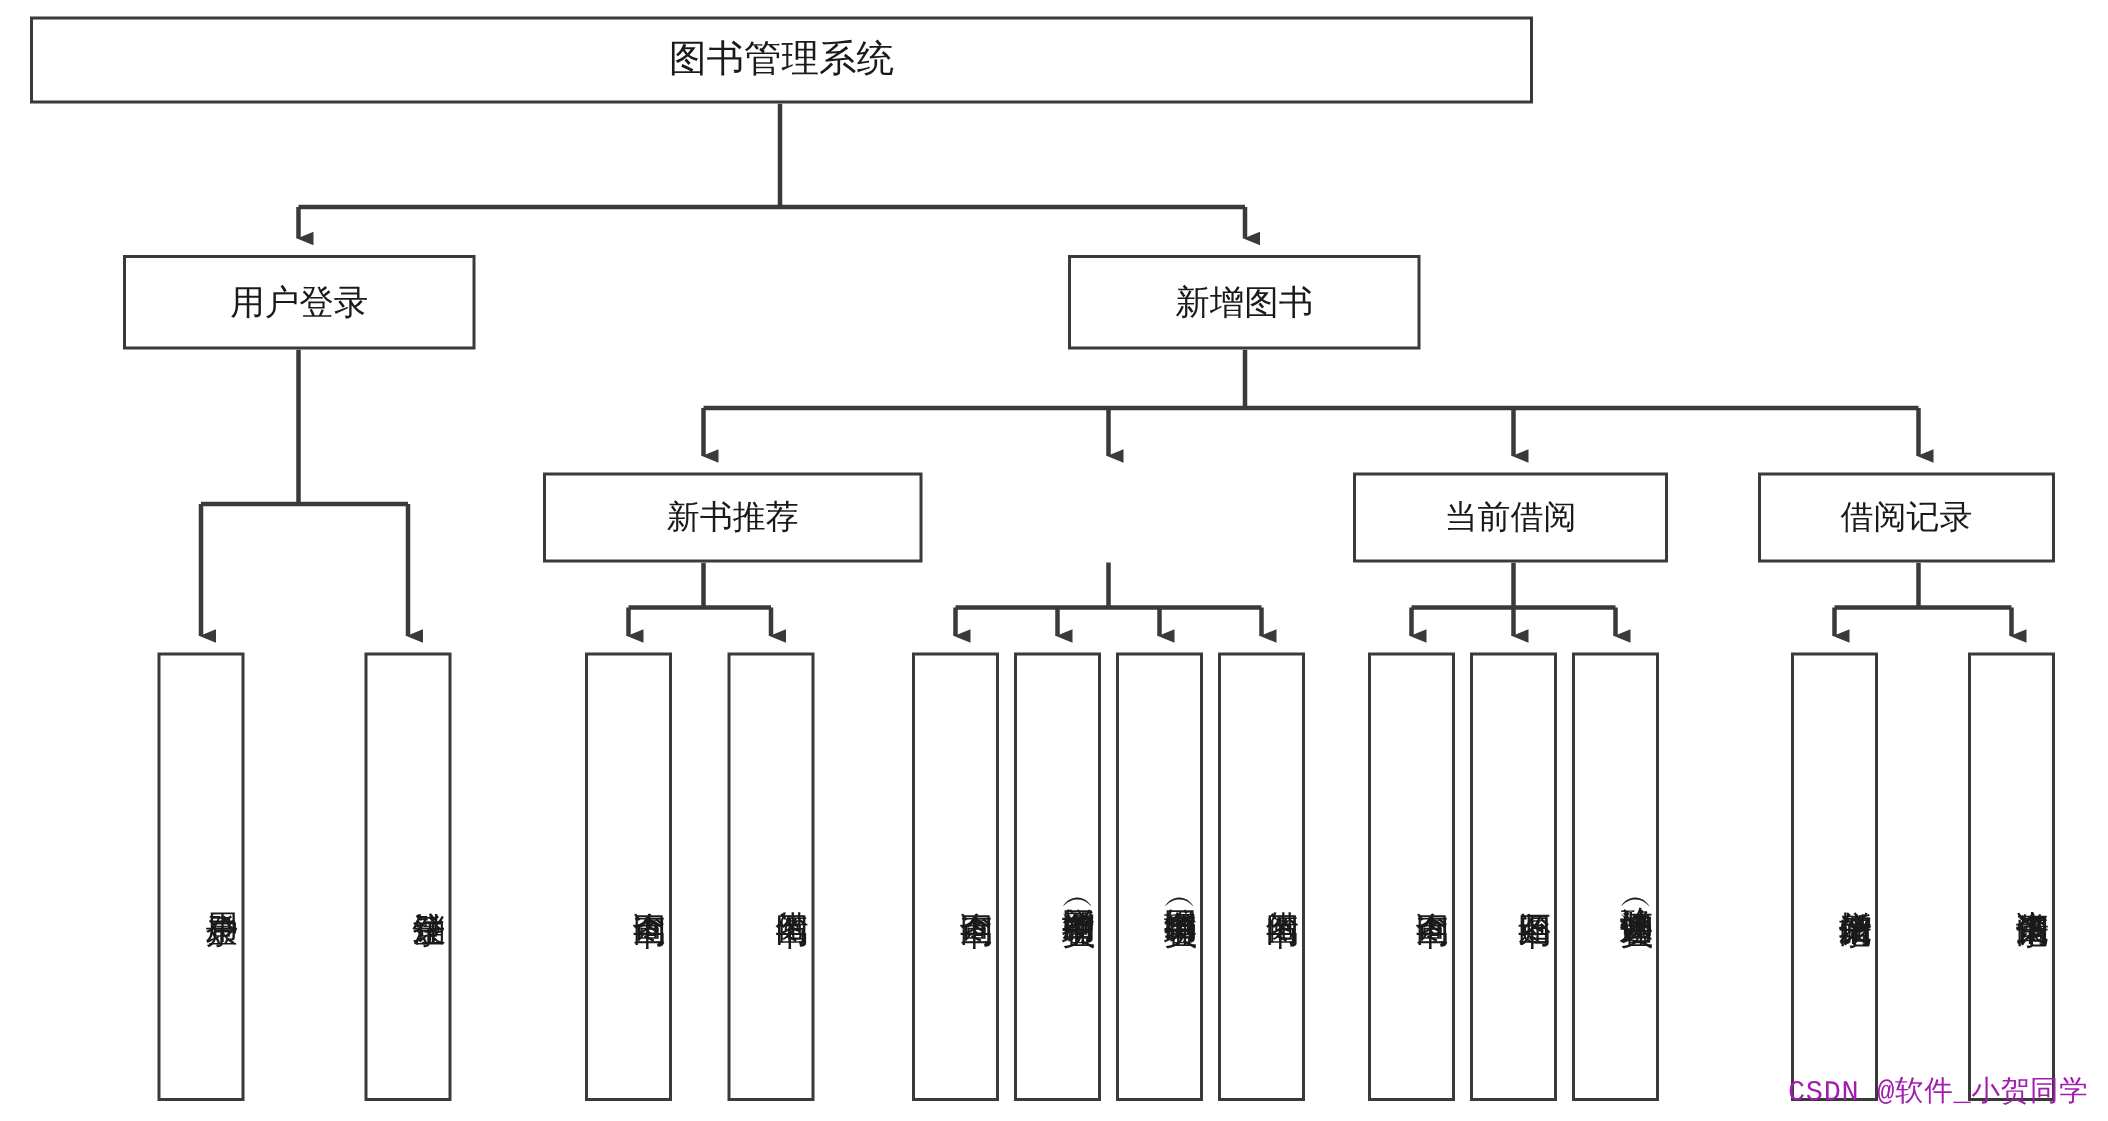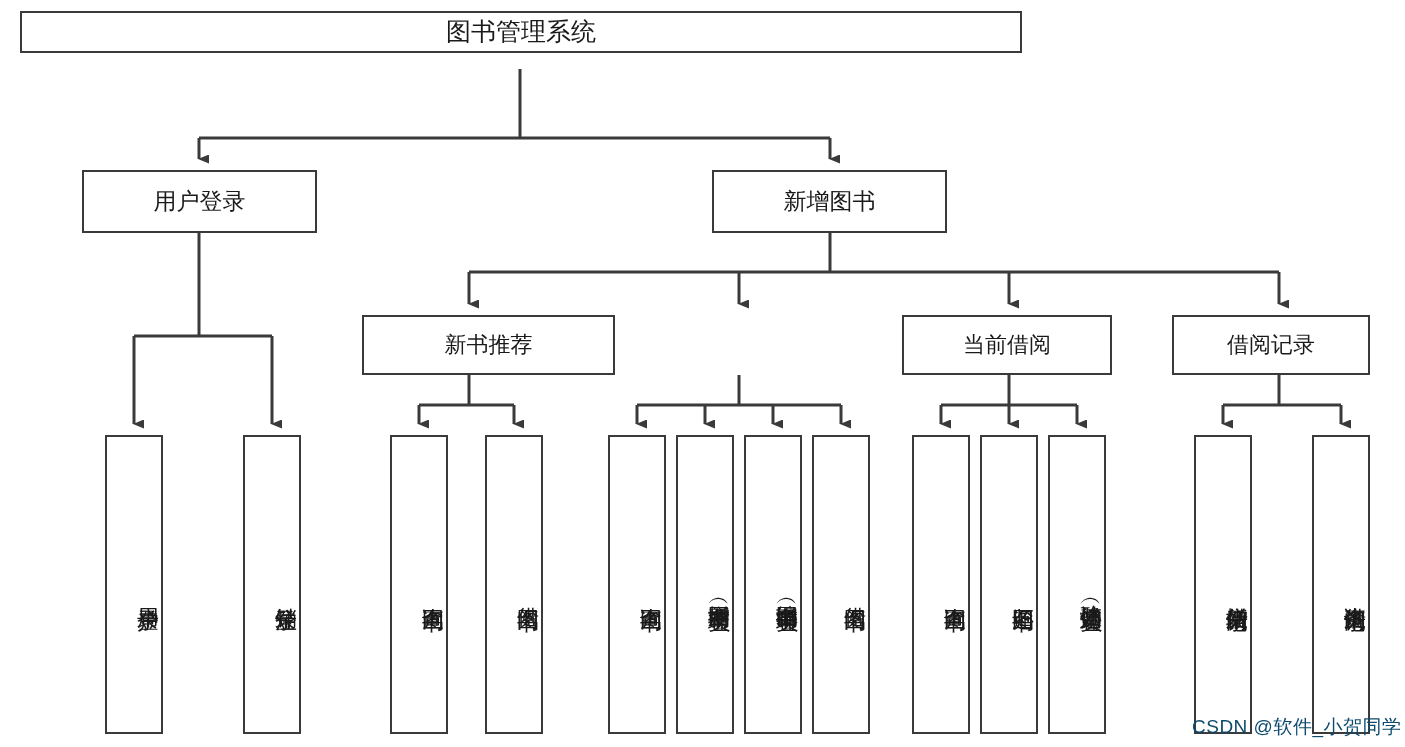--- a/index.html
+++ b/index.html
@@ -59,25 +59,26 @@
   .node.leaf > .label {
     writing-mode: vertical-rl;
     text-orientation: upright;
     display: block;
   }
   .node .label {
     display: block;
   }
   .watermark {
     position: absolute;
-    color: #0c4a6e;
+    color: #a21caf;
     font-size: 19px;
     letter-spacing: 0.5px;
     white-space: nowrap;
     user-select: none;
+    font-family: Liberation Mono, monospace;
   }
 </style>
 </head>
 <body>
 
 <div id="canvas">
 
   <svg class="connectors" viewBox="0 0 1405 747" xmlns="http://www.w3.org/2000/svg">
     <defs>
       <marker id="arrowhead" markerWidth="9" markerHeight="11" refX="4.5" refY="10" orient="auto" markerUnits="userSpaceOnUse">
@@ -121,21 +122,21 @@
     <line x1="941" y1="405" x2="941" y2="424" stroke="#3a3a3a" stroke-width="3" marker-end="url(#arrowhead)"></line>
     <line x1="1009" y1="405" x2="1009" y2="424" stroke="#3a3a3a" stroke-width="3" marker-end="url(#arrowhead)"></line>
     <line x1="1077" y1="405" x2="1077" y2="424" stroke="#3a3a3a" stroke-width="3" marker-end="url(#arrowhead)"></line>
 
     <line x1="1279" y1="375" x2="1279" y2="405" stroke="#3a3a3a" stroke-width="3"></line>
     <line x1="1223" y1="405" x2="1341" y2="405" stroke="#3a3a3a" stroke-width="3"></line>
     <line x1="1223" y1="405" x2="1223" y2="424" stroke="#3a3a3a" stroke-width="3" marker-end="url(#arrowhead)"></line>
     <line x1="1341" y1="405" x2="1341" y2="424" stroke="#3a3a3a" stroke-width="3" marker-end="url(#arrowhead)"></line>
   </svg>
 
-  <div class="node root" style="left:20px; top:11px; width:1002px; height:42px;">
+  <div class="node root" style="left:20px; top:11px; width:1002px; height:58px;">
     <span class="label">图书管理系统</span>
   </div>
 
   <div class="node level2" style="left:82px; top:170px; width:235px; height:63px;">
     <span class="label">用户登录</span>
   </div>
 
   <div class="node level2" style="left:712px; top:170px; width:235px; height:63px;">
     <span class="label">新增图书</span>
   </div>

